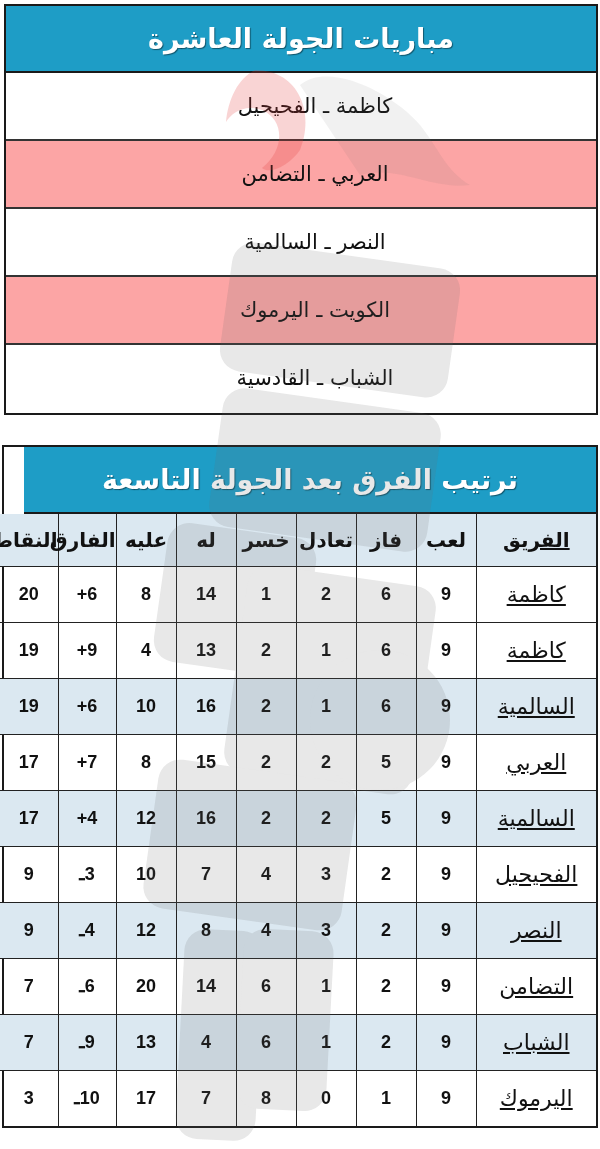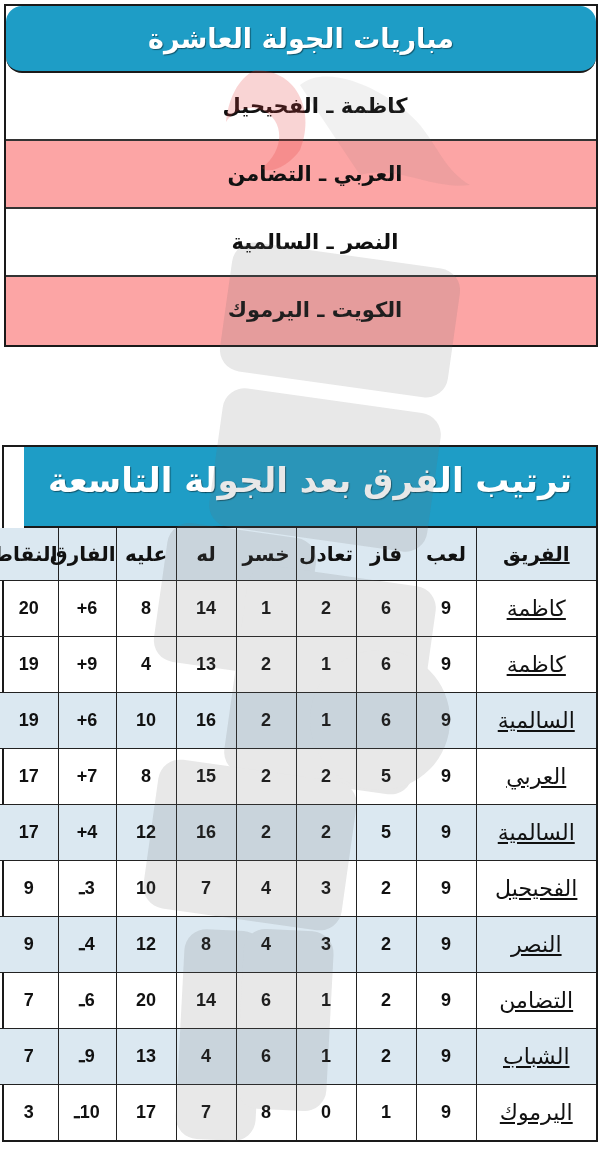--- a/index.html
+++ b/index.html
@@ -10,54 +10,55 @@
 
   .fixtures {
     position: absolute; left: 4px; top: 4px; width: 594px;
     border: 2px solid #1a1a1a; background: #fff;
   }
   .band {
     background: #1e9dc6; color: #fff; text-align: center;
     font-weight: bold; border-bottom: 2px solid #1a1a1a;
     text-shadow: 1px 1px 1px rgba(0,0,0,0.45);
   }
-  .fixtures .band { height: 67px; line-height: 66px; font-size: 27px; border-radius: 16px; }
+  .fixtures .band { height: 67px; line-height: 66px; font-size: 27px; }
   .fixture-row {
-    height: 68px; line-height: 66px; text-align: center; font-size: 21px; font-weight: bold;
+    height: 68px; line-height: 66px; text-align: center; font-size: 21px; font-weight: normal;
     border-bottom: 2px solid #333;
     padding-left: 28px;
   }
   .fixture-row:last-child { border-bottom: none; }
   .fixture-row.alt { background: #fca5a5; }
 
   .standings {
     position: absolute; left: 2px; top: 445px; width: 596px;
     border: 2px solid #1a1a1a; background: #fff;
   }
-  .standings .band { height: 81px; line-height: 66px; font-size: 34px; margin-left: 20px; }
+  .standings .band { height: 67px; line-height: 66px; font-size: 27px; margin-left: 20px; }
   table { width: 100%; border-collapse: collapse; table-layout: fixed; }
   th, td { border: 1.5px solid #222; text-align: center; font-weight: bold; }
   th { height: 52px; font-size: 20px; background: #dbe8f1; }
   td { height: 56px; font-size: 18px; font-family: "Liberation Sans", sans-serif; }
   td.team { font-family: "DejaVu Sans", sans-serif; font-size: 22px; font-weight: normal; }
   tr.alt td { background: #dbe8f1; }
   tr:first-child th { border-top: none; }
   th:first-child, td:first-child { border-right: none; text-decoration: underline; }
   th:last-child, td:last-child { border-left: none; }
   tbody tr:last-child td { border-bottom: none; }
 </style>
 </head>
 <body>
 
 <section class="fixtures">
   <div class="band">مباريات الجولة العاشرة</div>
   <div class="fixture-row">كاظمة ـ الفحيحيل</div>
   <div class="fixture-row alt">العربي ـ التضامن</div>
   <div class="fixture-row">النصر ـ السالمية</div>
   <div class="fixture-row alt">الكويت ـ اليرموك</div>
+  <div class="fixture-row">الشباب ـ القادسية</div>
 </section>
 
 <section class="standings">
   <div class="band">ترتيب الفرق بعد الجولة التاسعة</div>
   <table>
     <colgroup>
       <col style="width:120px">
         <col style="width:60px">
         <col style="width:60px">
         <col style="width:60px">

